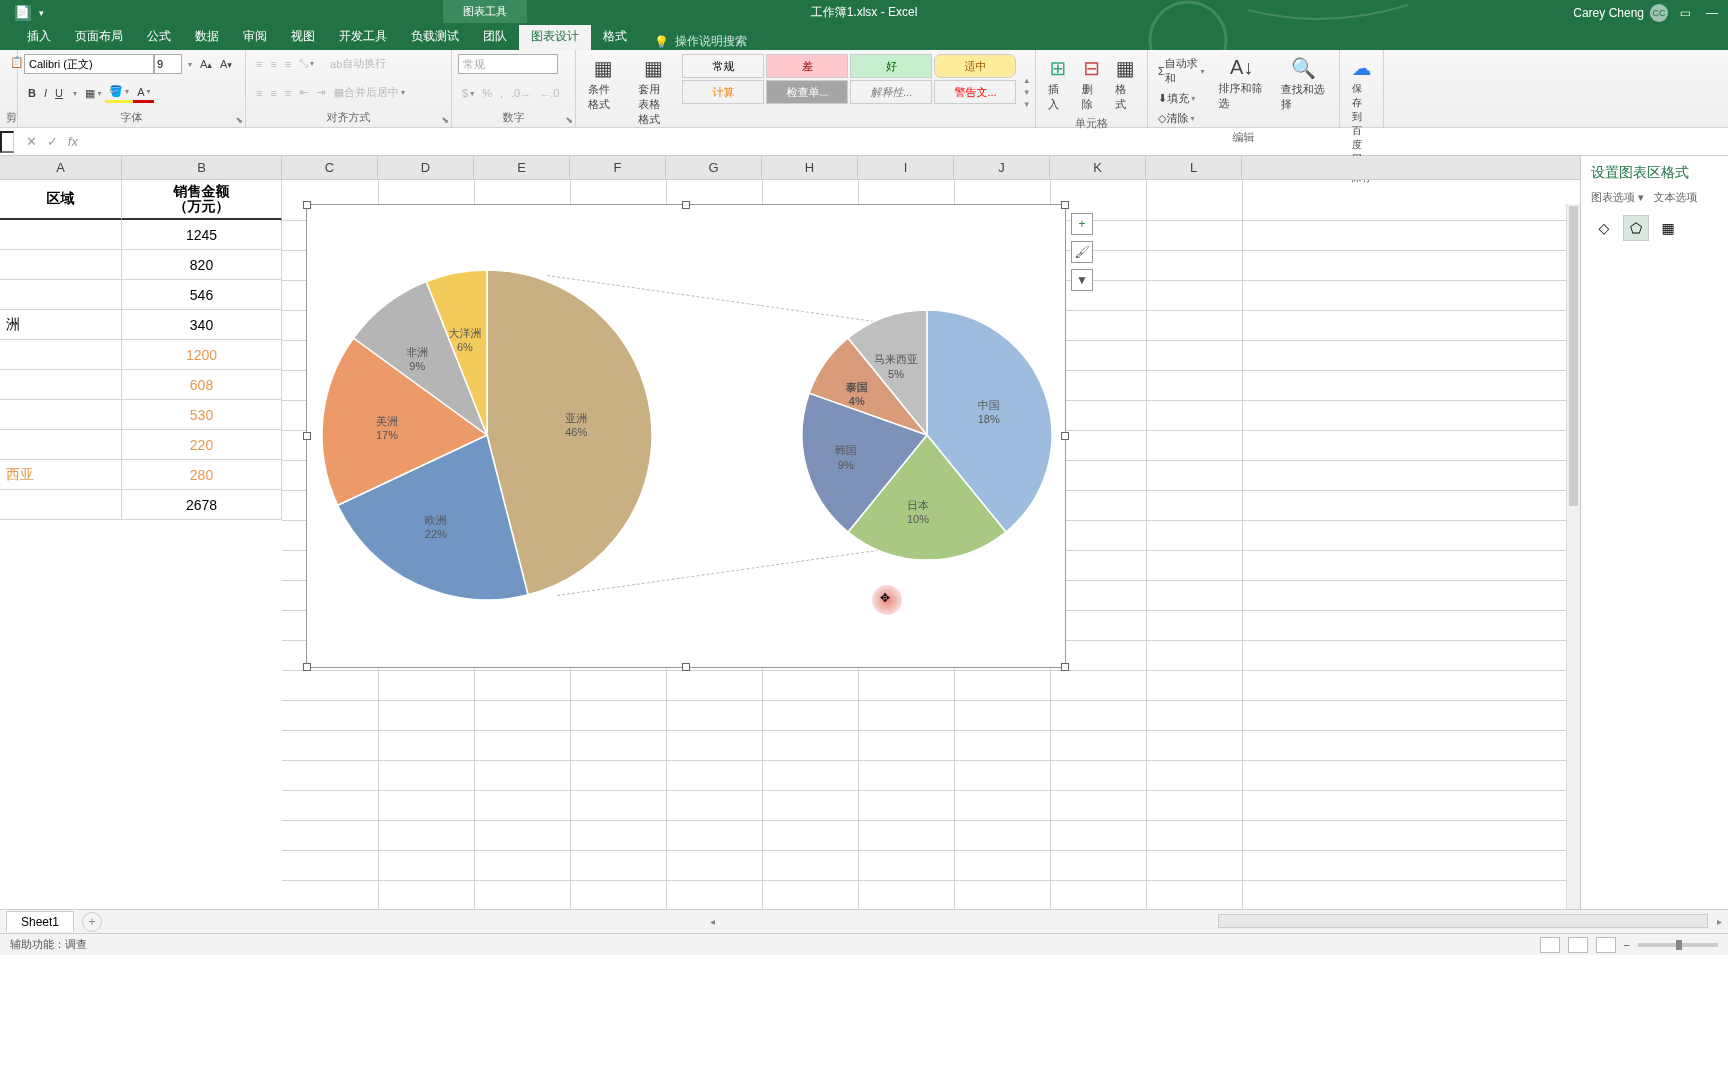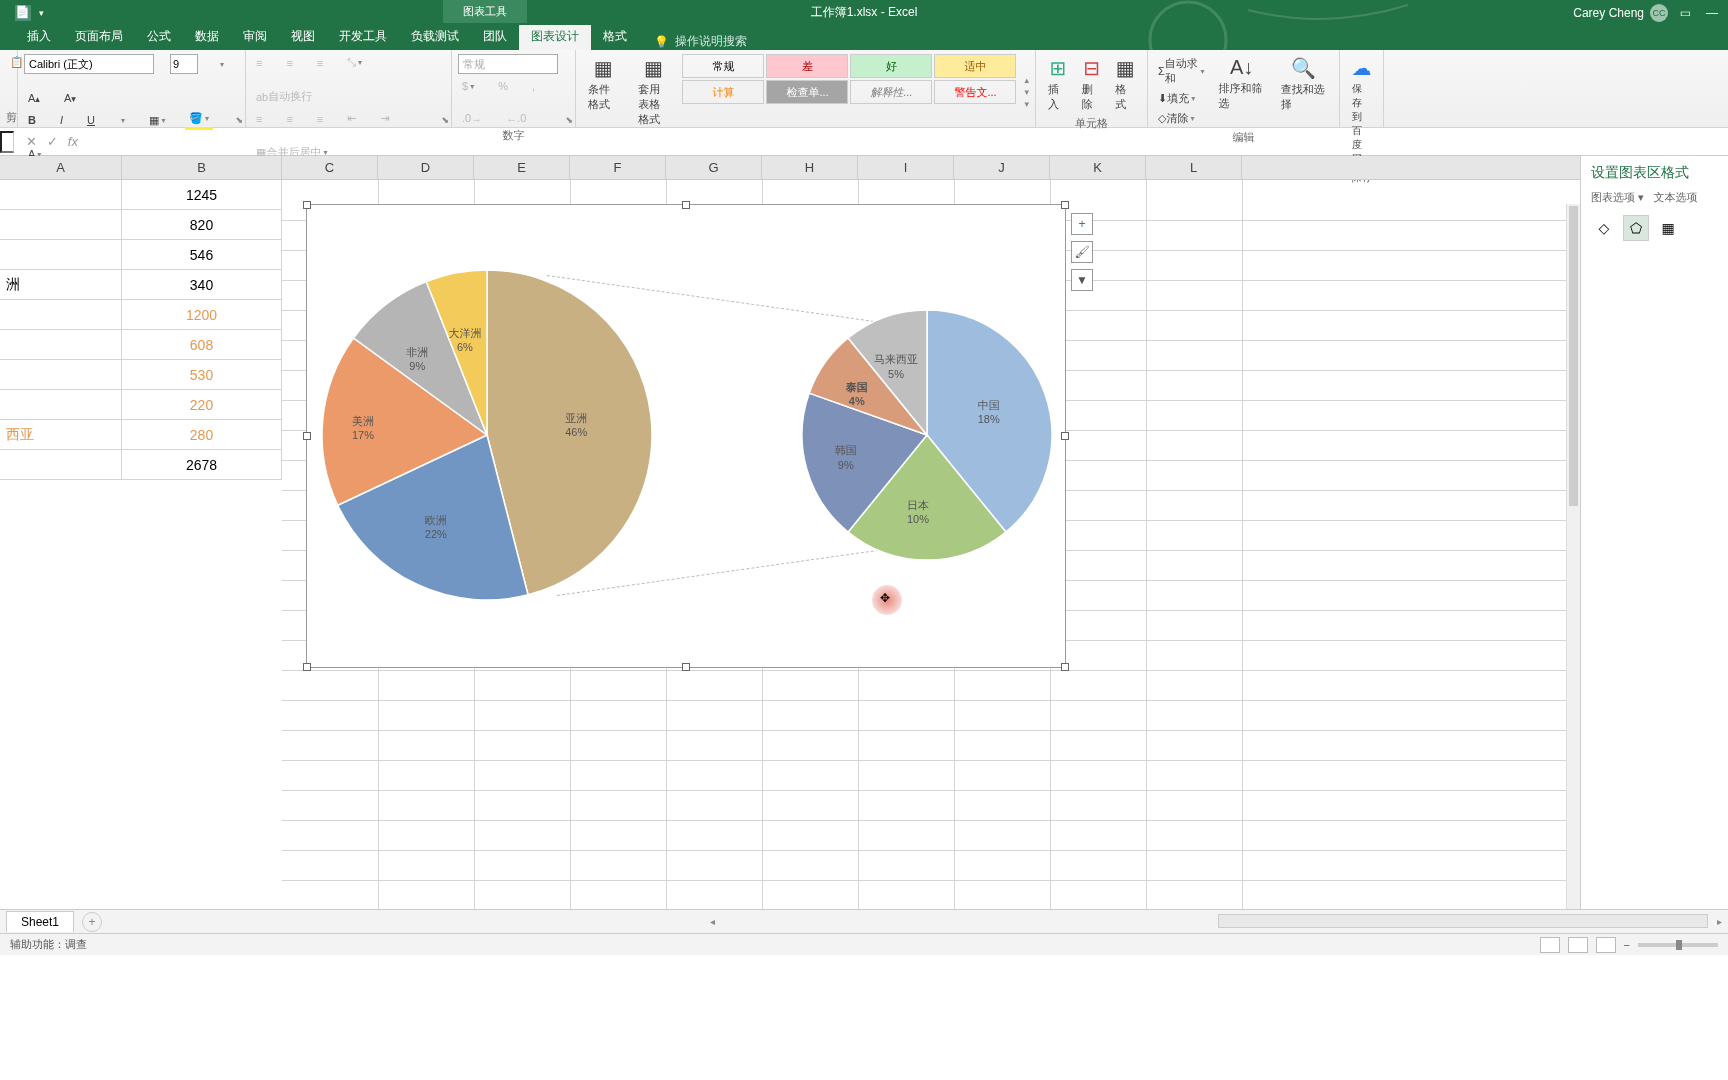--- a/index.html
+++ b/index.html
@@ -19,21 +19,21 @@
 .ribbon-tabs .tab { padding: 5px 12px; color: #fff; font-size: 12px; cursor: pointer; }
 .ribbon-tabs .tab.active { background: #f3f3f3; color: #217346; }
 .ribbon-tabs .tell-me { display: flex; align-items: center; gap: 6px; color: #d0e6dd; font-size: 12px; margin-left: 15px; }
 .ribbon-tabs .bulb { color: #ffd966; }
 
 
 .ribbon { height: 78px; background: linear-gradient(#f7f7f7,#efefef); border-bottom: 1px solid #d4d4d4; display: flex; position: relative; }
 .ribbon-group { border-right: 1px solid #d4d4d4; padding: 4px 6px 2px; display: flex; flex-direction: column; justify-content: space-between; position: relative; }
 .ribbon-group .label { font-size: 11px; color: #666; text-align: center; padding-top: 2px; }
 .ribbon-group .dlg { position: absolute; right: 2px; bottom: 2px; font-size: 9px; color: #888; }
-.rg-controls { display: flex; gap: 16px; align-items: center; flex-wrap: wrap; }
+.rg-controls { display: flex; gap: 0; align-items: center; flex-wrap: wrap; }
 
 .font-name { width: 130px; height: 20px; border: 1px solid #ababab; font-size: 11px; padding: 0 4px; background: #fff; }
 .font-size { width: 28px; height: 20px; border: 1px solid #ababab; font-size: 11px; padding: 0 2px; background: #fff; }
 .rb-btn { padding: 2px 4px; font-size: 11px; color: #444; cursor: pointer; display: inline-flex; align-items: center; }
 .rb-btn.disabled { color: #bbb; }
 .drop-arrow::after { content: "▾"; font-size: 8px; margin-left: 2px; color: #888; }
 
 .num-fmt { width: 100px; height: 20px; border: 1px solid #ababab; font-size: 11px; color: #aaa; padding: 0 4px; background: #fff; }
 
 .style-gallery { display: grid; grid-template-columns: repeat(4, 82px); grid-template-rows: 24px 24px; gap: 2px; }
@@ -223,21 +223,21 @@
         </div>
       <div class="big-btn">
           <span class="icon">▦</span>
           <span style="white-space:pre-line;">套用
 表格格式</span>
         </div>
       <div class="style-gallery">
         <div class="style-cell">常规</div>
         <div class="style-cell" style="background:#ffc7ce;color:#9c0006;">差</div>
         <div class="style-cell" style="background:#c6efce;color:#006100;">好</div>
-        <div class="style-cell" style="background:#ffeb9c;color:#9c5700;">适中</div>
+        <div class="style-cell" style="background:#ffeb9c;color:#9c5700;border-radius:7px;">适中</div>
         <div class="style-cell" style="background:#f2f2f2;color:#fa7d00;">计算</div>
         <div class="style-cell" style="background:#a5a5a5;color:#fff;">检查单...</div>
         <div class="style-cell" style="color:#7f7f7f;font-style:italic;">解释性...</div>
         <div class="style-cell" style="color:#ff0000;">警告文...</div>
       </div>
       <div style="display:flex;flex-direction:column;justify-content:center;color:#888;font-size:9px;gap:2px;">
         <span>▴</span>
         <span>▾</span>
         <span>▾</span>
       </div>
@@ -350,20 +350,25 @@
           <div class="grow" style="top: 520px;"></div>
           <div class="grow" style="top: 550px;"></div>
           <div class="grow" style="top: 580px;"></div>
           <div class="grow" style="top: 610px;"></div>
           <div class="grow" style="top: 640px;"></div>
           <div class="grow" style="top: 670px;"></div>
           <div class="grow" style="top: 700px;"></div>
         </div>
 
       <div id="data-table">
+          <div class="row" style="height: 40px;">
+            <div class="cell header" style="width: 122px;">区域</div>
+            <div class="cell header" style="width: 160px; white-space: pre-line; line-height: 1.1;">销售金额
+（万元）</div>
+          </div>
           <div class="row">
             <div class="cell" style="width: 122px; justify-content: flex-start; padding-left: 6px;"></div>
             <div class="cell" style="width: 160px;">1245</div>
           </div>
           <div class="row">
             <div class="cell" style="width: 122px; justify-content: flex-start; padding-left: 6px;"></div>
             <div class="cell" style="width: 160px;">820</div>
           </div>
           <div class="row">
             <div class="cell" style="width: 122px; justify-content: flex-start; padding-left: 6px;"></div>
@@ -434,21 +439,21 @@
             <path d="M130,130 L12.217384735147434,88.14004847862674 A125,125 0 0 1 51.11400695924337,33.03608866194756 Z" fill="#d99c7a" stroke="#fff" stroke-width="1.5"></path>
             <path d="M130,130 L51.11400695924337,33.03608866194756 A125,125 0 0 1 129.99999999999997,5 Z" fill="#bfbfbf" stroke="#fff" stroke-width="1.5"></path>
           </svg>
 
         <div class="cursor-spot" style="left:565px;top:380px;">
           <span style="position:absolute;left:8px;top:6px;font-size:12px;">✥</span>
         </div>
       <div id="labels1">
             <div class="pie-label" style="left: 258.219px; top: 205.592px;">亚洲<br>46%</div>
             <div class="pie-label" style="left: 117.848px; top: 307.578px;">欧洲<br>22%</div>
-            <div class="pie-label" style="left: 45px; top: 208.683px;">美洲<br>17%</div>
+            <div class="pie-label" style="left: 69px; top: 208.683px;">美洲<br>17%</div>
             <div class="pie-label" style="left: 99.3222px; top: 139.775px;">非洲<br>9%</div>
             <div class="pie-label" style="left: 141.449px; top: 120.754px;">大洋洲<br>6%</div>
           </div>
           <div id="labels2">
             <div class="pie-label" style="left: 670.67px; top: 192.884px;">中国<br>18%</div>
             <div class="pie-label" style="left: 600px; top: 293px;">日本<br>10%</div>
             <div class="pie-label" style="left: 527.781px; top: 238.235px;">韩国<br>9%</div>
             <div class="pie-label" style="left: 538.727px; top: 174.749px; font-weight: bold;">泰国<br>4%</div>
             <div class="pie-label" style="left: 567px; top: 147.33px;">马来西亚<br>5%</div>
           </div>

